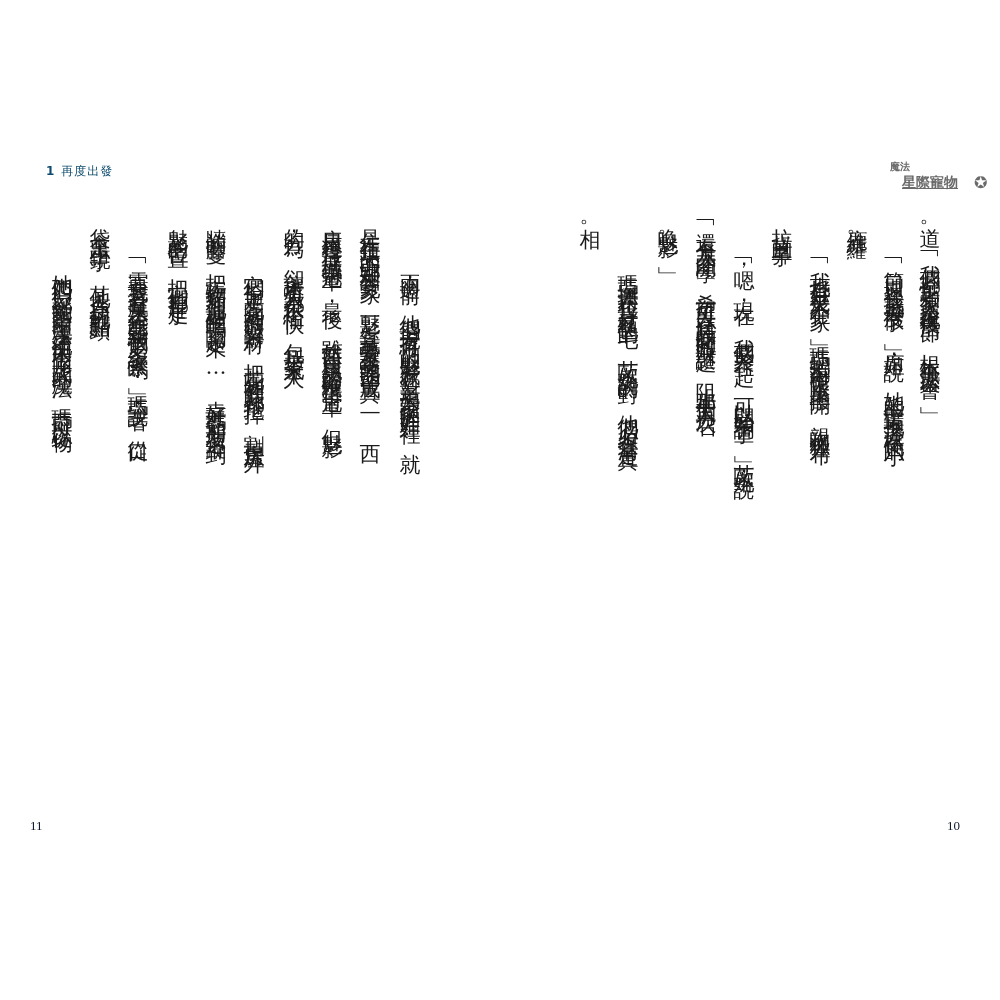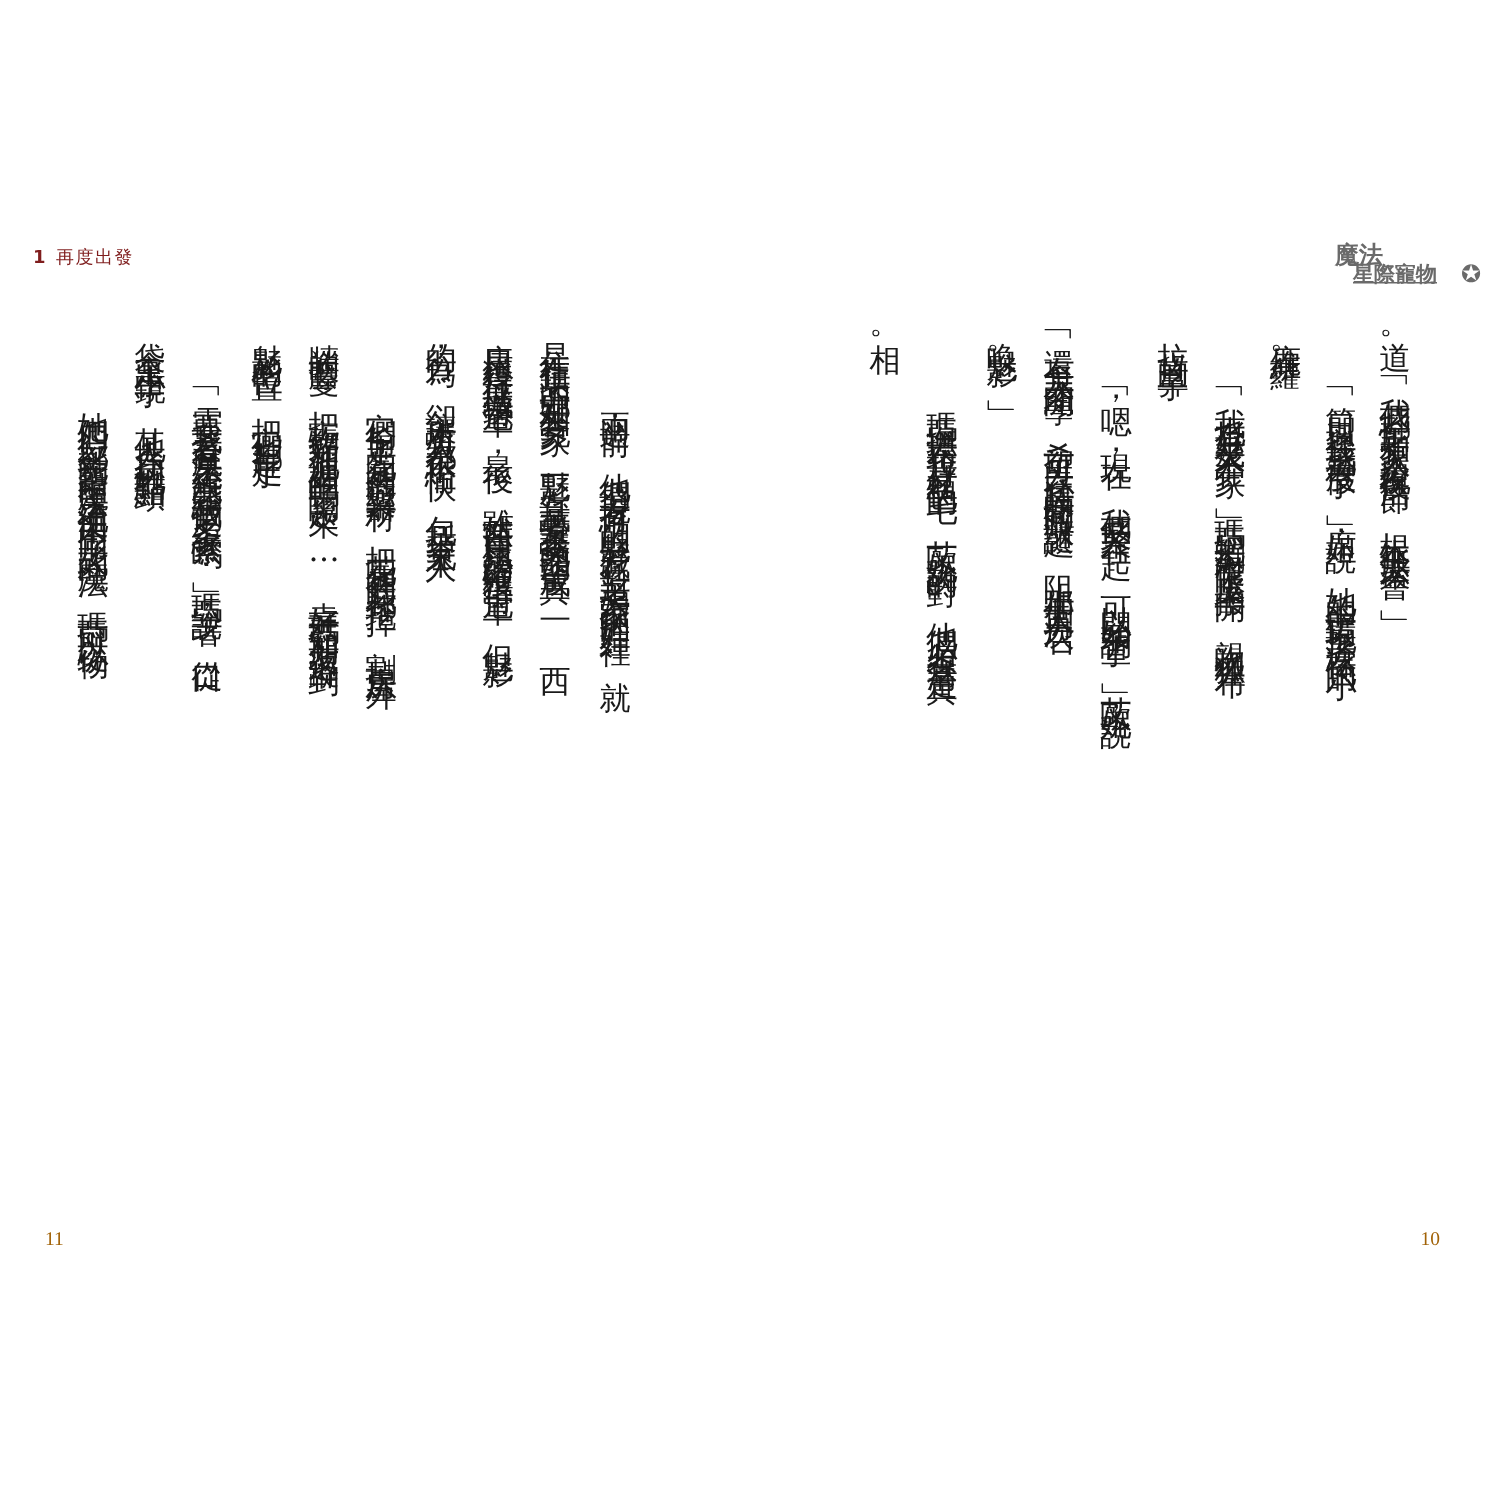--- a/index.html
+++ b/index.html
@@ -19,46 +19,46 @@
       position: absolute;
       top: 0;
       height: 1000px;
       width: 500px;
     }
     .page-left { left: 0; }
     .page-right { left: 500px; }
 
     .running-head-left {
       position: absolute;
-      left: 22px;
+      left: 46px;
       top: 163px;
       font-family: "DejaVu Sans", "Liberation Sans", sans-serif;
       font-size: 12px;
-      color: #7f1d1d;
+      color: #0c4a6e;
       letter-spacing: 1px;
     }
     .running-head-left .chapter-num {
       margin-right: 6px;
       font-weight: bold;
     }
     .running-head-right {
       position: absolute;
       left: 388px;
       top: 160px;
       width: 110px;
       height: 36px;
       font-family: "DejaVu Sans", "Liberation Sans", sans-serif;
       color: #6a6a6a;
       font-weight: bold;
     }
     .series-line1 {
       position: absolute;
       left: 2px;
       top: 0px;
-      font-size: 16px;
+      font-size: 10px;
       letter-spacing: 0px;
     }
     .series-line2 {
       position: absolute;
       left: 14px;
       top: 14px;
       font-size: 14px;
       letter-spacing: 0px;
       text-decoration: underline;
     }
@@ -79,21 +79,21 @@
       letter-spacing: 4.9px;
       white-space: nowrap;
     }
     .col-text { display: inline; }
 
     .page-num {
       position: absolute;
       top: 818px;
       font-family: "Liberation Serif", "DejaVu Serif", serif;
       font-size: 13px;
-      color: #a16207;
+      color: #0f172a;
     }
     .page-num-left { left: 30px; }
     .page-num-right { left: 447px; }
   </style>
 </head>
 <body>
 
 <div class="page page-left">
   <div class="running-head-left">
     <span class="chapter-num">1</span><span>再度出發</span>

